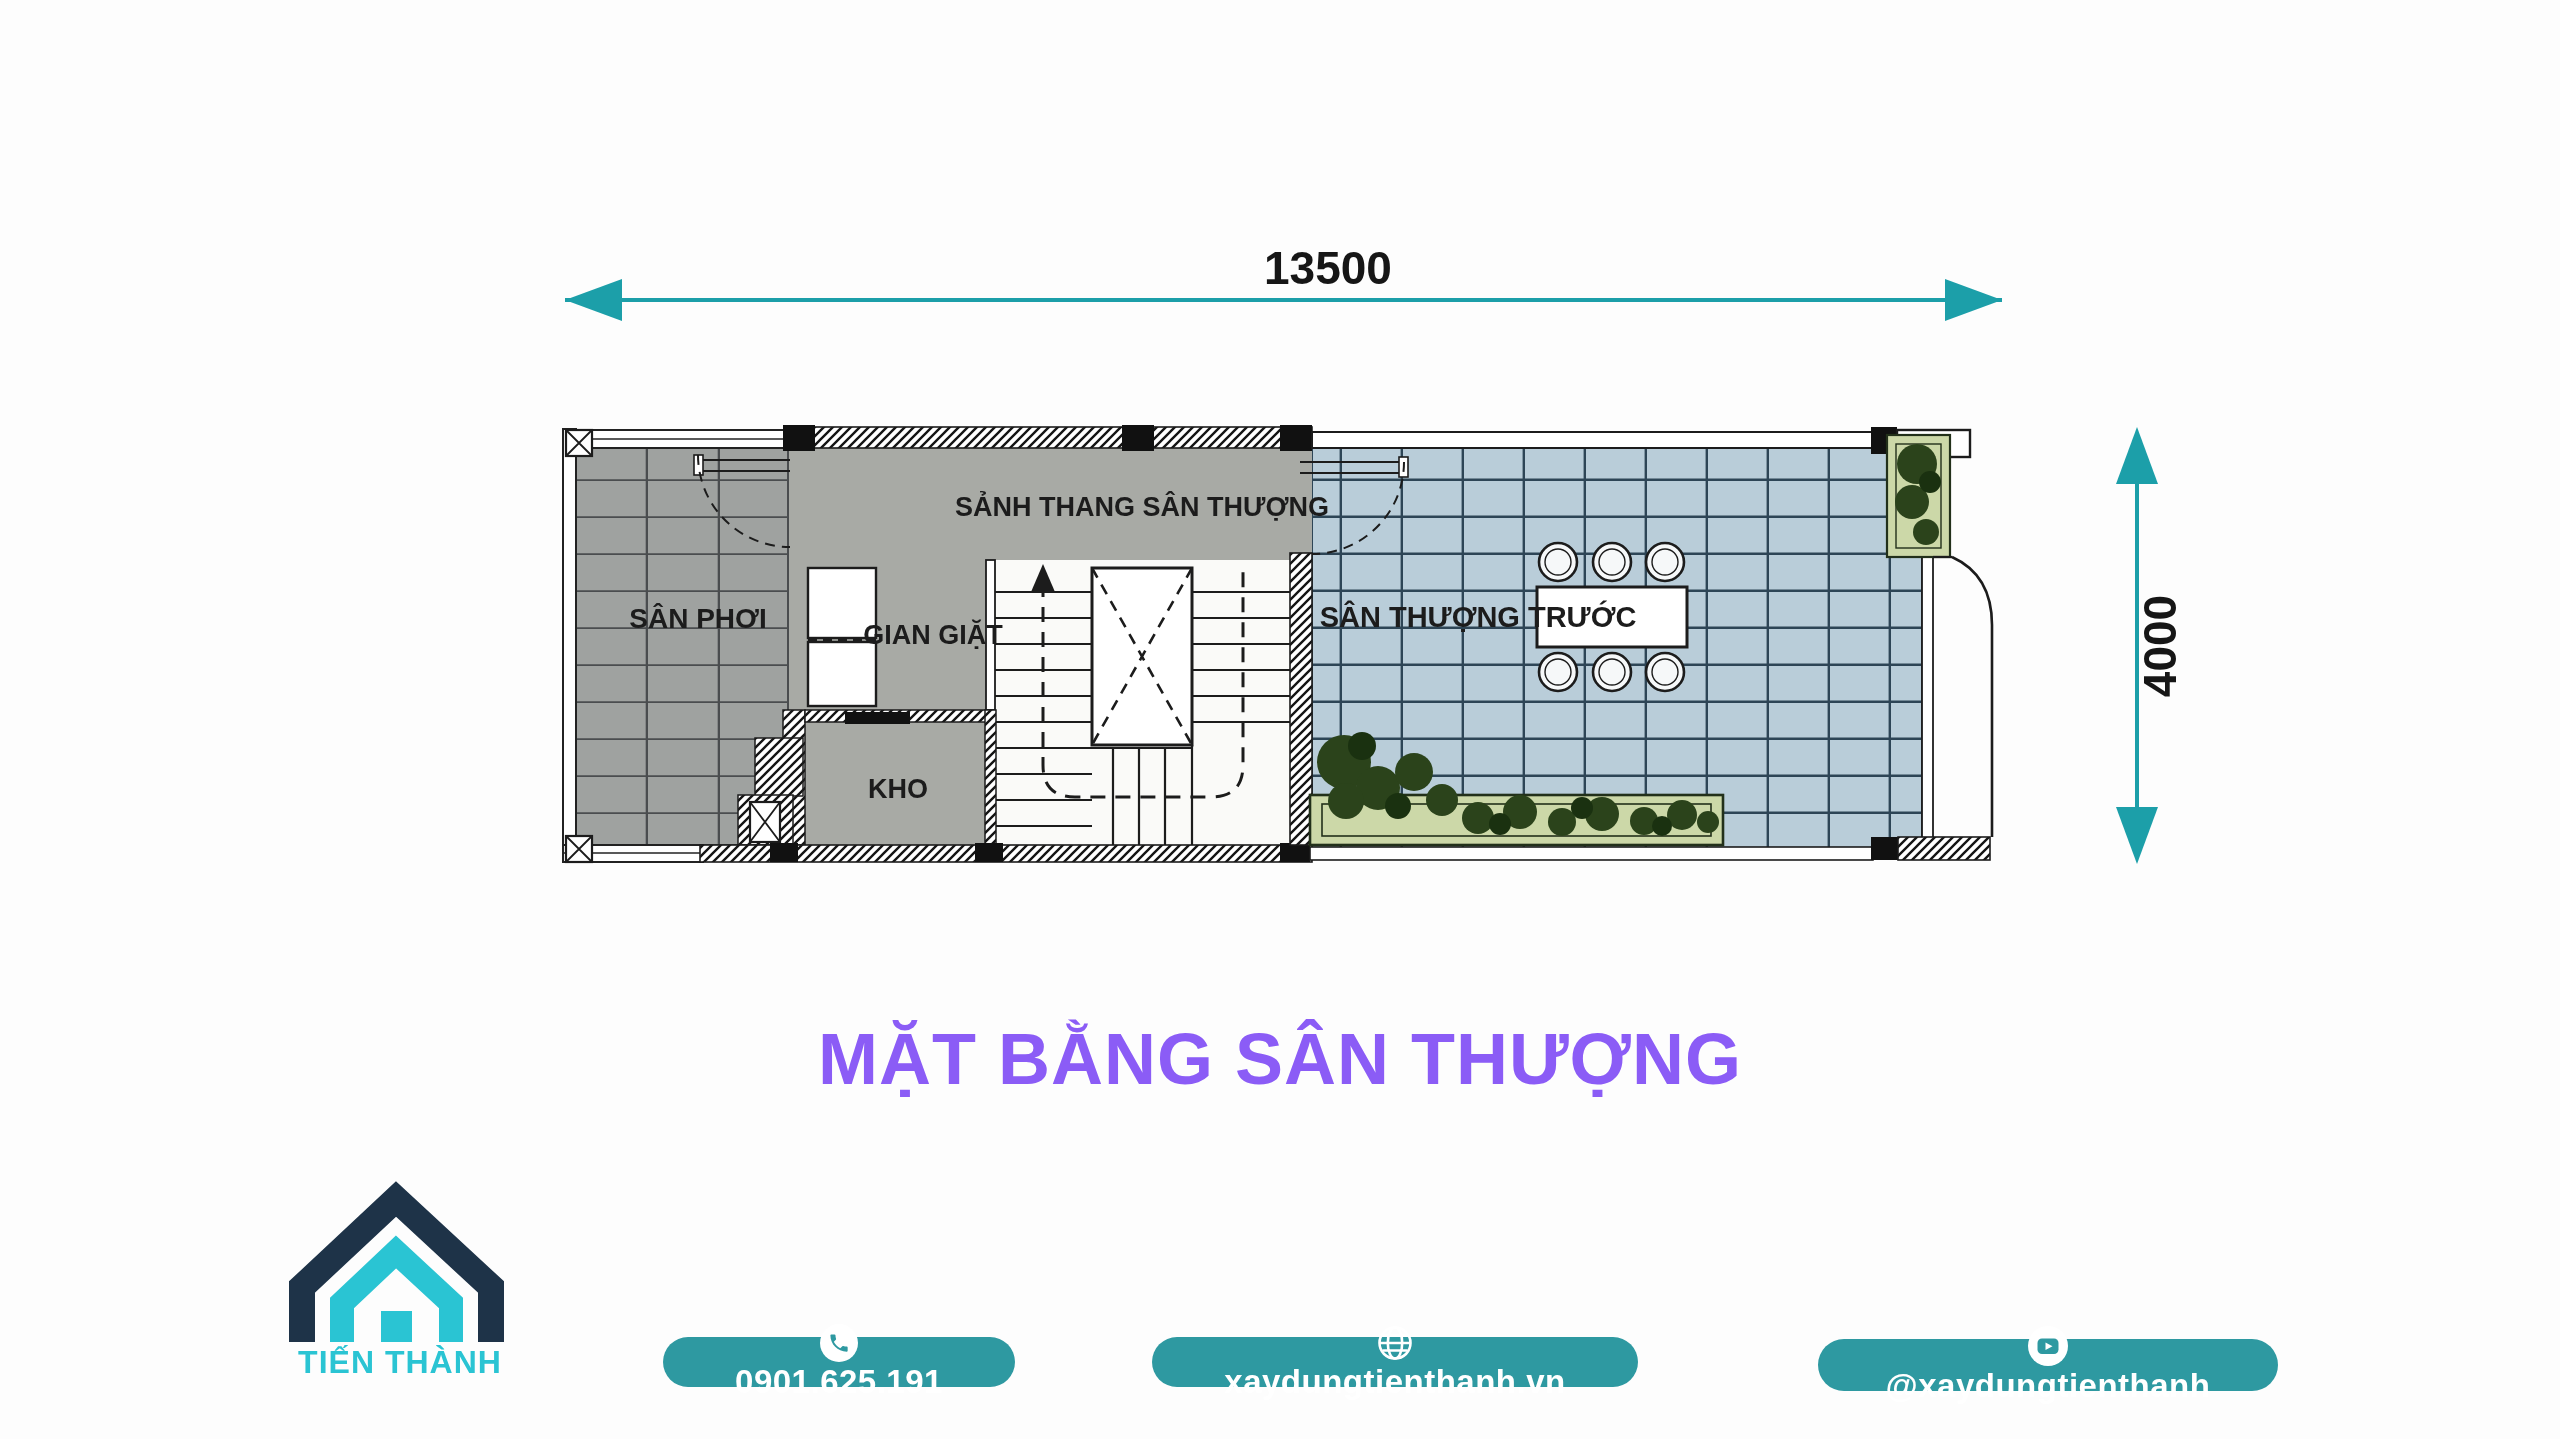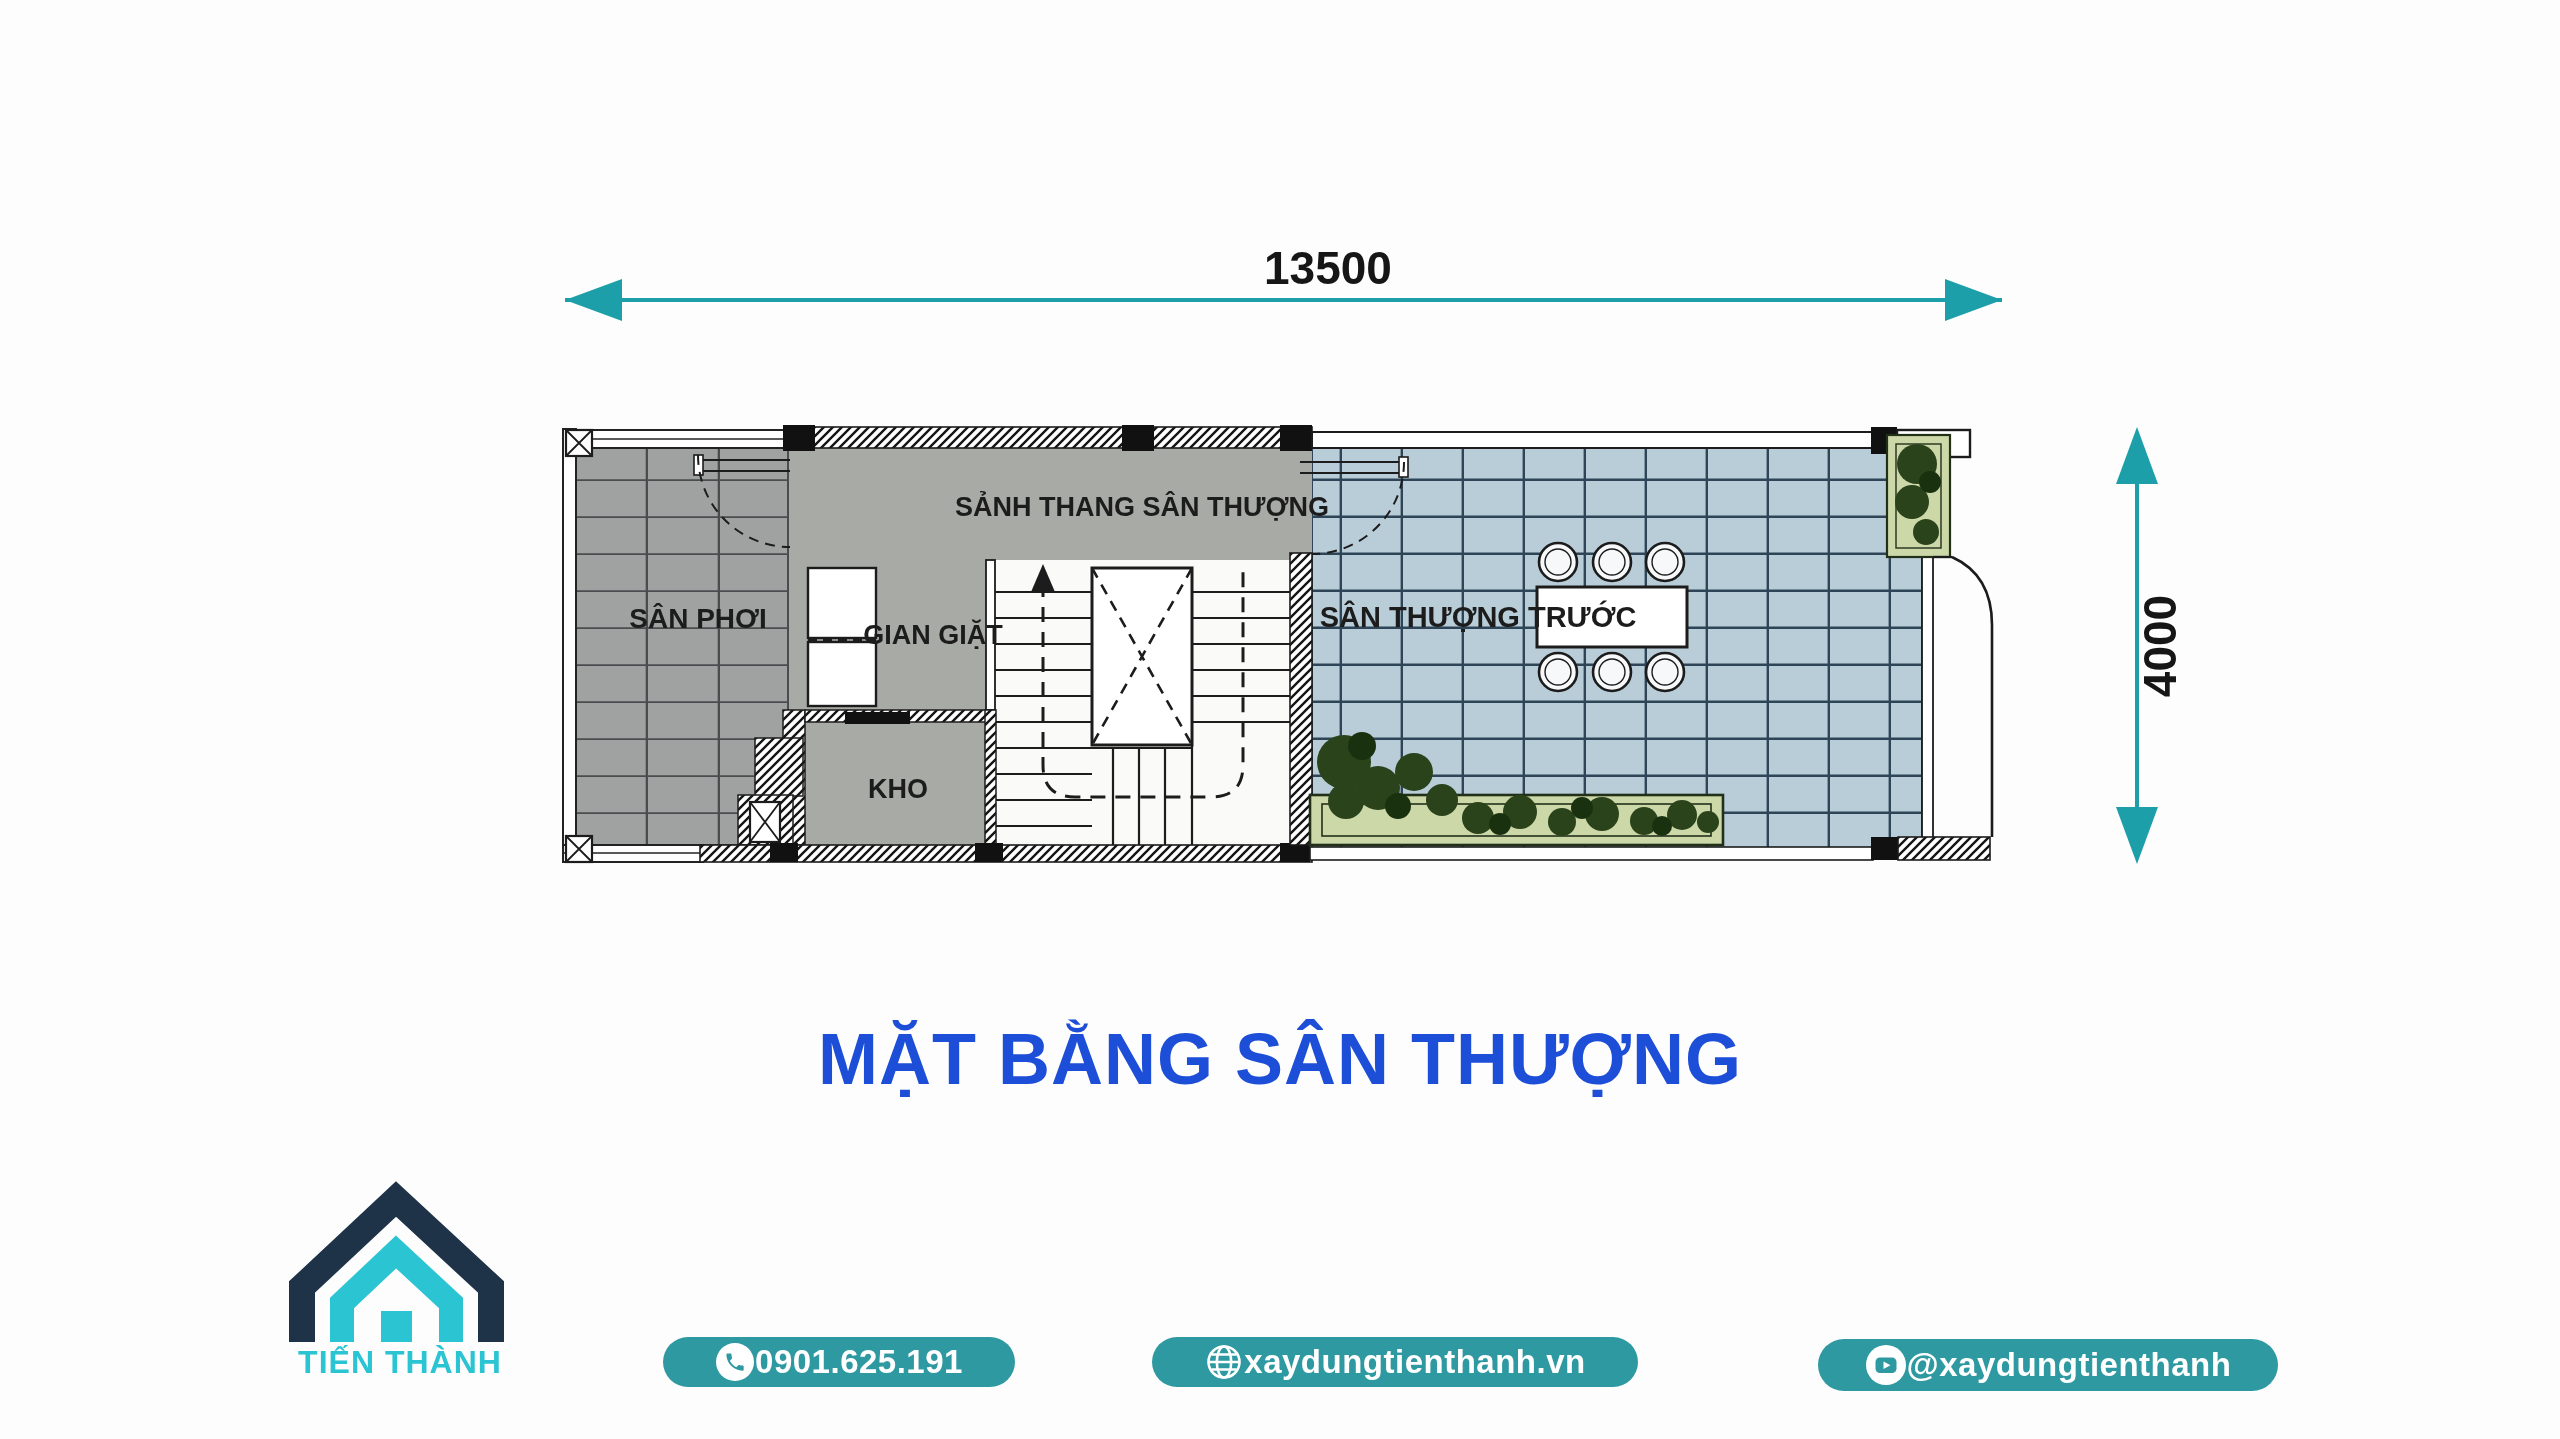--- a/index.html
+++ b/index.html
@@ -3,33 +3,33 @@
 <meta charset="utf-8">
 <style>
   html,body{margin:0;padding:0;background:#fdfdfd;}
   .canvas{
     position:relative;width:2560px;height:1439px;background:#fdfdfd;
     overflow:hidden;font-family:"Liberation Sans",sans-serif;
   }
   .plan-svg{position:absolute;left:540px;top:230px;width:1720px;height:710px;}
   .page-title{
     position:absolute;left:0;top:1018px;width:2560px;text-align:center;
-    font-size:72px;font-weight:700;color:#1d4ed8;letter-spacing:1px;
+    font-size:72px;font-weight:700;color:#8b5cf6;letter-spacing:1px;
   }
   .logo-wrap{position:absolute;left:260px;top:1180px;width:280px;height:230px;}
   .logo-svg{position:absolute;left:0;top:0;width:280px;height:230px;}
   .logo-text{
     position:absolute;left:0;top:164px;width:280px;text-align:center;
     font-size:32px;font-weight:700;color:#2ac4d3;letter-spacing:1px;white-space:nowrap;
   }
   .pill{
     position:absolute;height:50px;border-radius:26px;background:#2e99a1;
     display:flex;align-items:center;justify-content:center;
     color:#ffffff;font-weight:700;font-size:33px;letter-spacing:.5px;
-    box-sizing:border-box;padding:0 10px;cursor:pointer;
+    box-sizing:border-box;padding:0 10px;cursor:pointer;flex-direction:column;
   }
   .pill svg{flex:0 0 auto;display:block;}
   .pill-phone{left:663px;top:1337px;width:352px;}
   .pill-web{left:1152px;top:1337px;width:486px;}
   .pill-yt{left:1818px;top:1339px;width:460px;height:52px;}
   .plan-label{
     font-family:"Liberation Sans",sans-serif;font-weight:700;fill:#1c1c1c;
   }
   .dim-label{
     font-family:"Liberation Sans",sans-serif;font-weight:700;fill:#161616;

